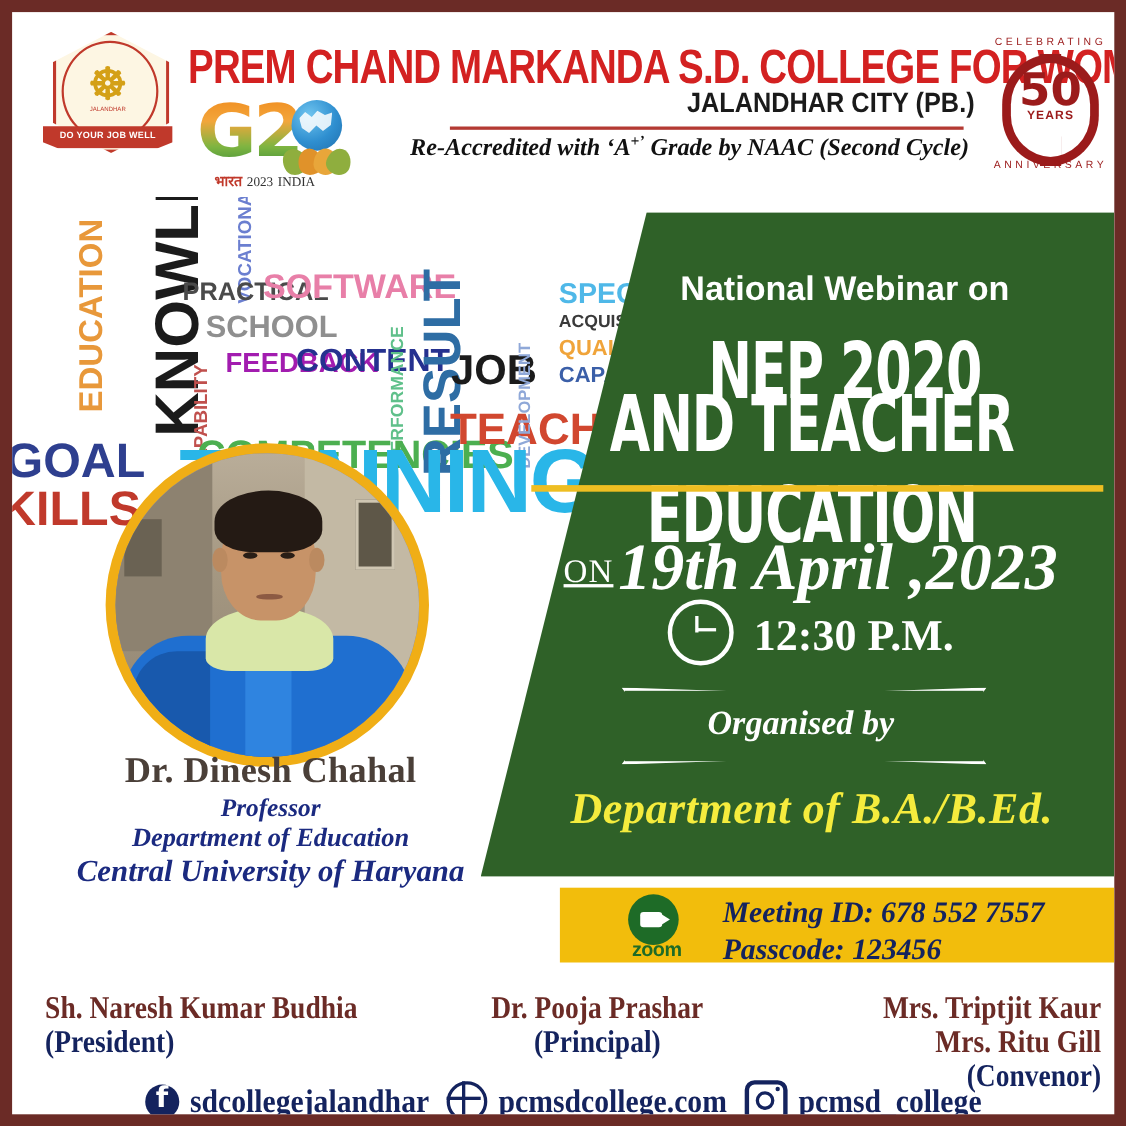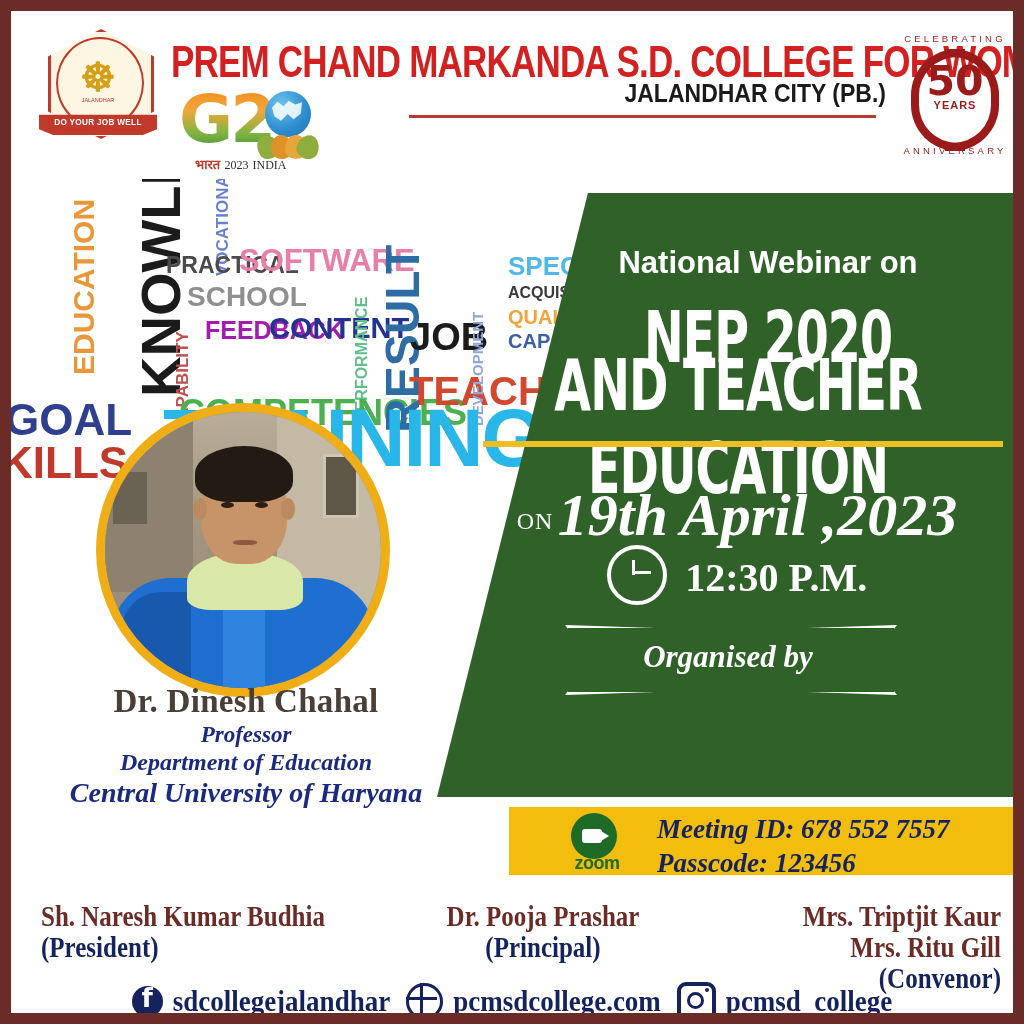--- a/index.html
+++ b/index.html
@@ -106,21 +106,21 @@
      clip-path:polygon(26.2% 0%,100% 0%,100% 100%,0% 100%);}
   #gWrap{position:absolute;left:426px;top:182px;width:576px;height:604px;}
   #gWebinar{position:absolute;left:96px;top:52px;width:470px;text-align:center;color:#fff;
      font-size:31px;font-weight:bold;}
   #gTitle1,#gTitle2{position:absolute;color:#fff;font-family:"DejaVu Sans",sans-serif;font-weight:bold;
      text-align:center;letter-spacing:-1px;}
   #gTitle1{left:96px;top:104px;width:470px;font-size:49px;transform:scaleY(1.45) scaleX(.97);transform-origin:center top;}
   #gTitle2{left:28px;top:152px;width:546px;font-size:49px;transform:scaleY(1.45) scaleX(.97);transform-origin:center top;}
   #gRule{position:absolute;left:46px;top:248px;width:520px;height:6px;background:#eebe22;}
   #gDateRow{position:absolute;left:30px;top:288px;width:540px;text-align:center;color:#fff;white-space:nowrap;}
-  #gOn{font-family:"Liberation Serif",serif;font-size:24px;letter-spacing:1px;vertical-align:6px;}
+  #gOn{font-family:"Liberation Serif",serif;font-size:30px;letter-spacing:1px;vertical-align:6px;text-decoration:underline;}
   #gDate{font-family:Liberation Serif, serif;font-style:italic;font-weight:bold;font-size:60px;}
   #gTimeRow{position:absolute;left:30px;top:352px;width:540px;text-align:center;color:#fff;white-space:nowrap;}
   #clockIcon{display:inline-block;width:52px;height:52px;border:4px solid #fff;border-radius:50%;
      position:relative;vertical-align:-14px;margin-right:14px;}
   #clockIcon .hh{position:absolute;left:21px;top:11px;width:3px;height:15px;background:#fff;}
   #clockIcon .mm{position:absolute;left:22px;top:22px;width:18px;height:3px;background:#fff;}
   #gTime{font-family:"Liberation Serif",serif;font-weight:bold;font-size:40px;}
   #gOrgBanner{position:absolute;left:128px;top:432px;width:326px;height:64px;border:3px solid #fff;
      clip-path:polygon(0% 0%,50% 8%,100% 0%,92% 50%,100% 100%,50% 92%,0% 100%,8% 50%);}
   #gOrgTxt{position:absolute;left:128px;top:440px;width:326px;text-align:center;color:#fff;
@@ -177,20 +177,21 @@
       <div class="hex"></div>
       <div class="hexring"></div>
       <div class="swas">☸</div>
       <div class="tinyhi">JALANDHAR</div>
       <div class="ribbon">DO YOUR JOB WELL</div>
     </div>
 
     <div id="collegeName">PREM CHAND MARKANDA S.D. COLLEGE FOR WOMEN</div>
     <div id="cityLine">JALANDHAR CITY (PB.)</div>
     <div id="hdrRule"></div>
+    <div id="naacLine"><span>Re-Accredited with ‘A</span><sup>+’</sup><span> Grade by NAAC (Second Cycle)</span></div>
 
     <div id="g20">
       <div class="gtxt">G2</div>
       <div class="globe"></div>
       <div class="lotus">
         <div class="pet p1"></div>
           <div class="pet p2"></div>
           <div class="pet p3"></div>
           <div class="pet p4"></div>
       </div>
@@ -272,20 +273,21 @@
       <span id="gDate">19th April ,2023</span>
     </div>
 
     <div id="gTimeRow">
       <span id="clockIcon"><i class="hh"></i><i class="mm"></i></span>
       <span id="gTime">12:30 P.M.</span>
     </div>
 
     <div id="gOrgBanner"></div>
     <div id="gOrgTxt">Organised by</div>
+    <div id="gDept">Department of B.A./B.Ed.</div>
   </div>
 
   <div id="zoomBar">
     <div id="zoomLogo">
       <div class="circ"></div>
         <div class="cam"></div>
         <div class="camT"></div>
       <div class="word">zoom</div>
     </div>
     <div id="zoomInfo">

